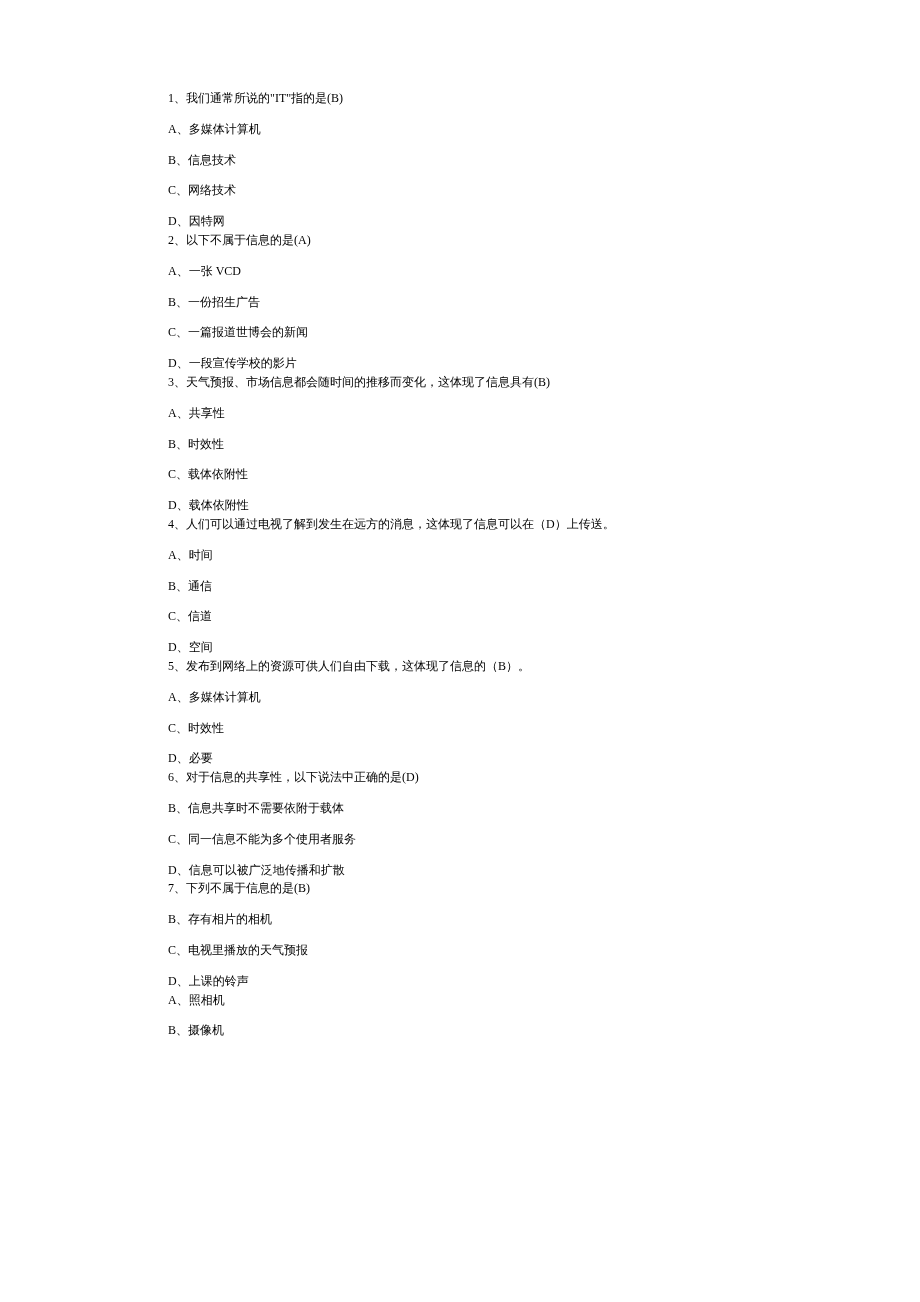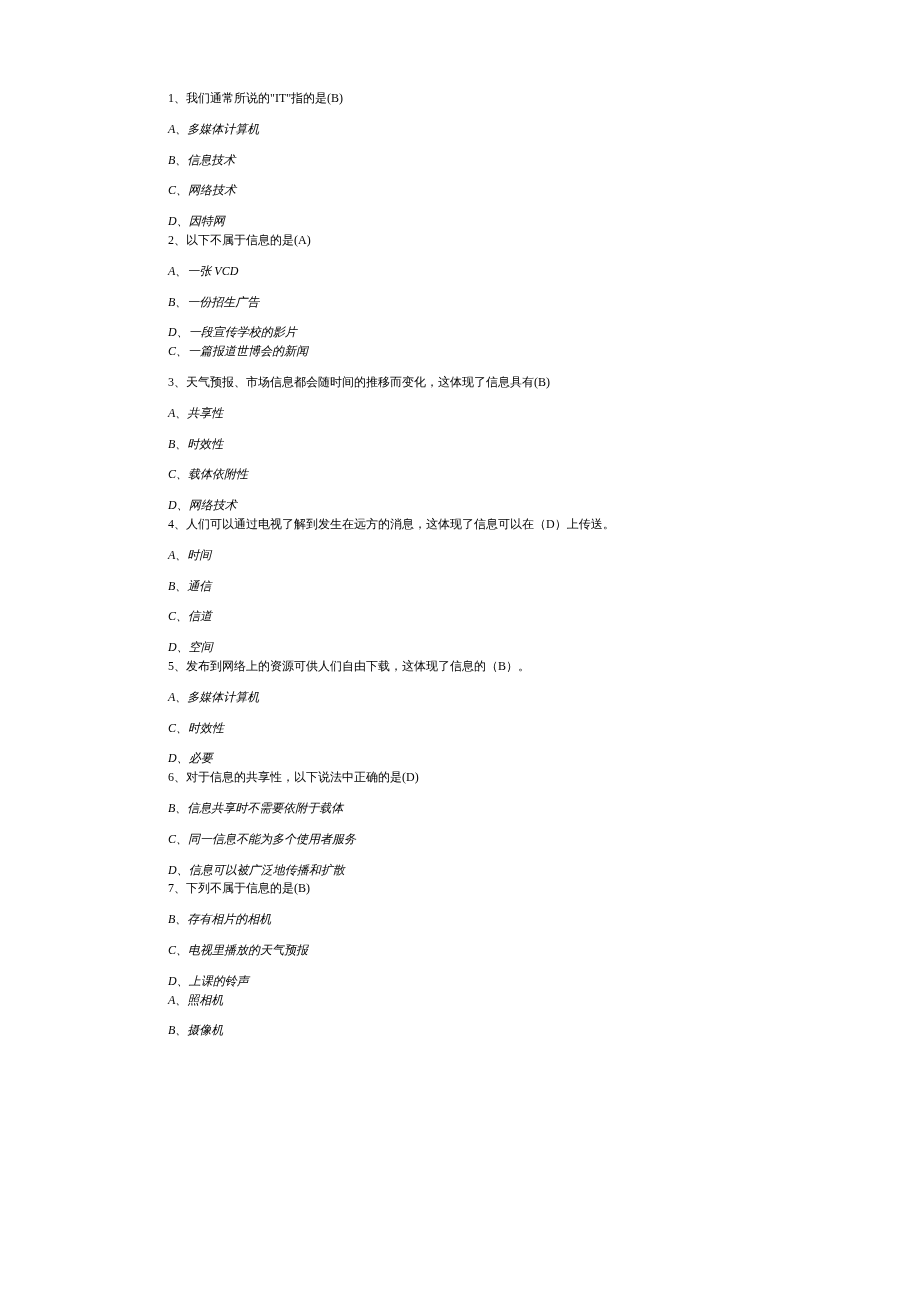--- a/index.html
+++ b/index.html
@@ -18,21 +18,20 @@
       box-sizing: border-box;
     }
     .question-block {
       margin-bottom: 0;
     }
     .question-text {
       margin: 0 0 14px 0;
     }
     .option {
       margin: 0 0 14px 0;
-      font-style: italic;
     }
     .option.last {
       margin-bottom: 2px;
     }
   </style>
 </head>
 <body>
 
 <div class="page">
   <div id="content">
@@ -40,29 +39,29 @@
         <p class="question-text">1、我们通常所说的"IT"指的是(B)</p>
         <p class="option">A、多媒体计算机</p>
         <p class="option">B、信息技术</p>
         <p class="option">C、网络技术</p>
         <p class="option last">D、因特网</p>
         <p class="question-text">2、以下不属于信息的是(A)</p>
       </div>
       <div class="question-block">
         <p class="option">A、一张 VCD</p>
         <p class="option">B、一份招生广告</p>
+        <p class="option">C、一篇报道世博会的新闻</p>
         <p class="option last">D、一段宣传学校的影片</p>
-        <p class="option">C、一篇报道世博会的新闻</p>
         <p class="question-text">3、天气预报、市场信息都会随时间的推移而变化，这体现了信息具有(B)</p>
       </div>
       <div class="question-block">
         <p class="option">A、共享性</p>
         <p class="option">B、时效性</p>
         <p class="option">C、载体依附性</p>
-        <p class="option last">D、网络技术</p>
+        <p class="option last">D、载体依附性</p>
         <p class="question-text">4、人们可以通过电视了解到发生在远方的消息，这体现了信息可以在（D）上传送。</p>
       </div>
       <div class="question-block">
         <p class="option">A、时间</p>
         <p class="option">B、通信</p>
         <p class="option">C、信道</p>
         <p class="option last">D、空间</p>
         <p class="question-text">5、发布到网络上的资源可供人们自由下载，这体现了信息的（B）。</p>
       </div>
       <div class="question-block">

